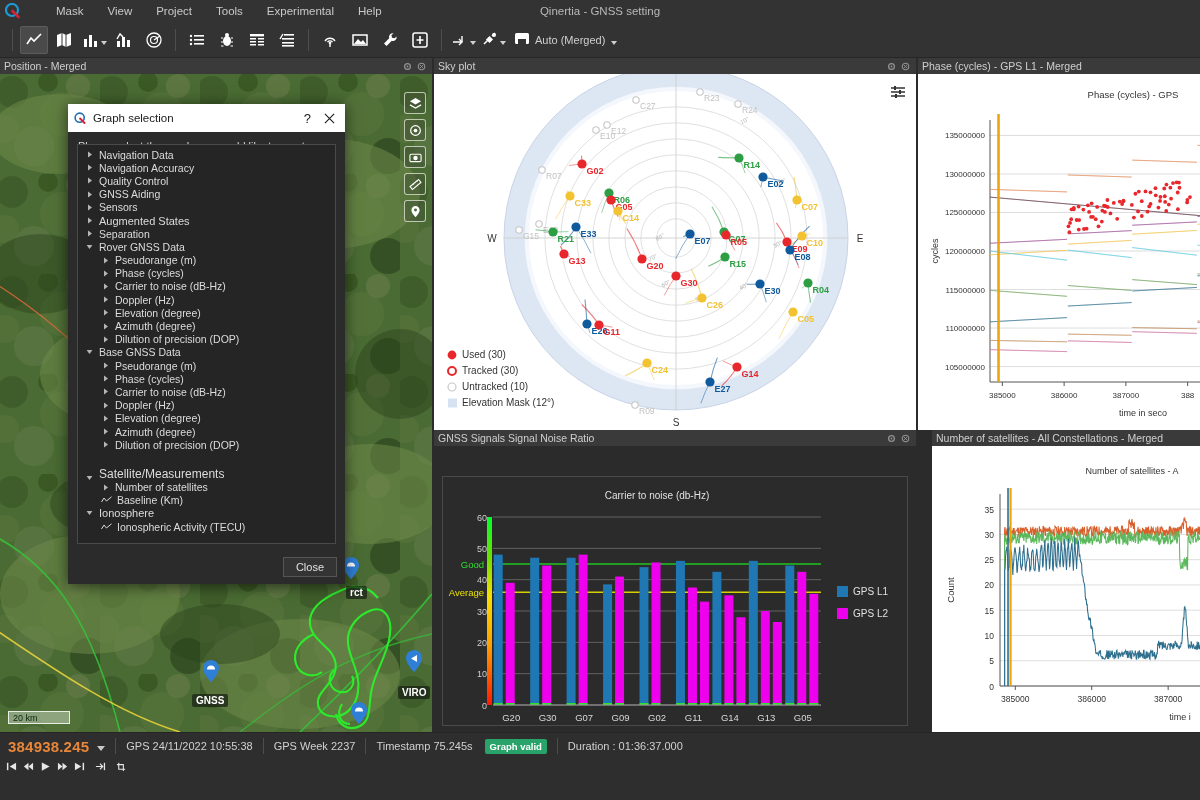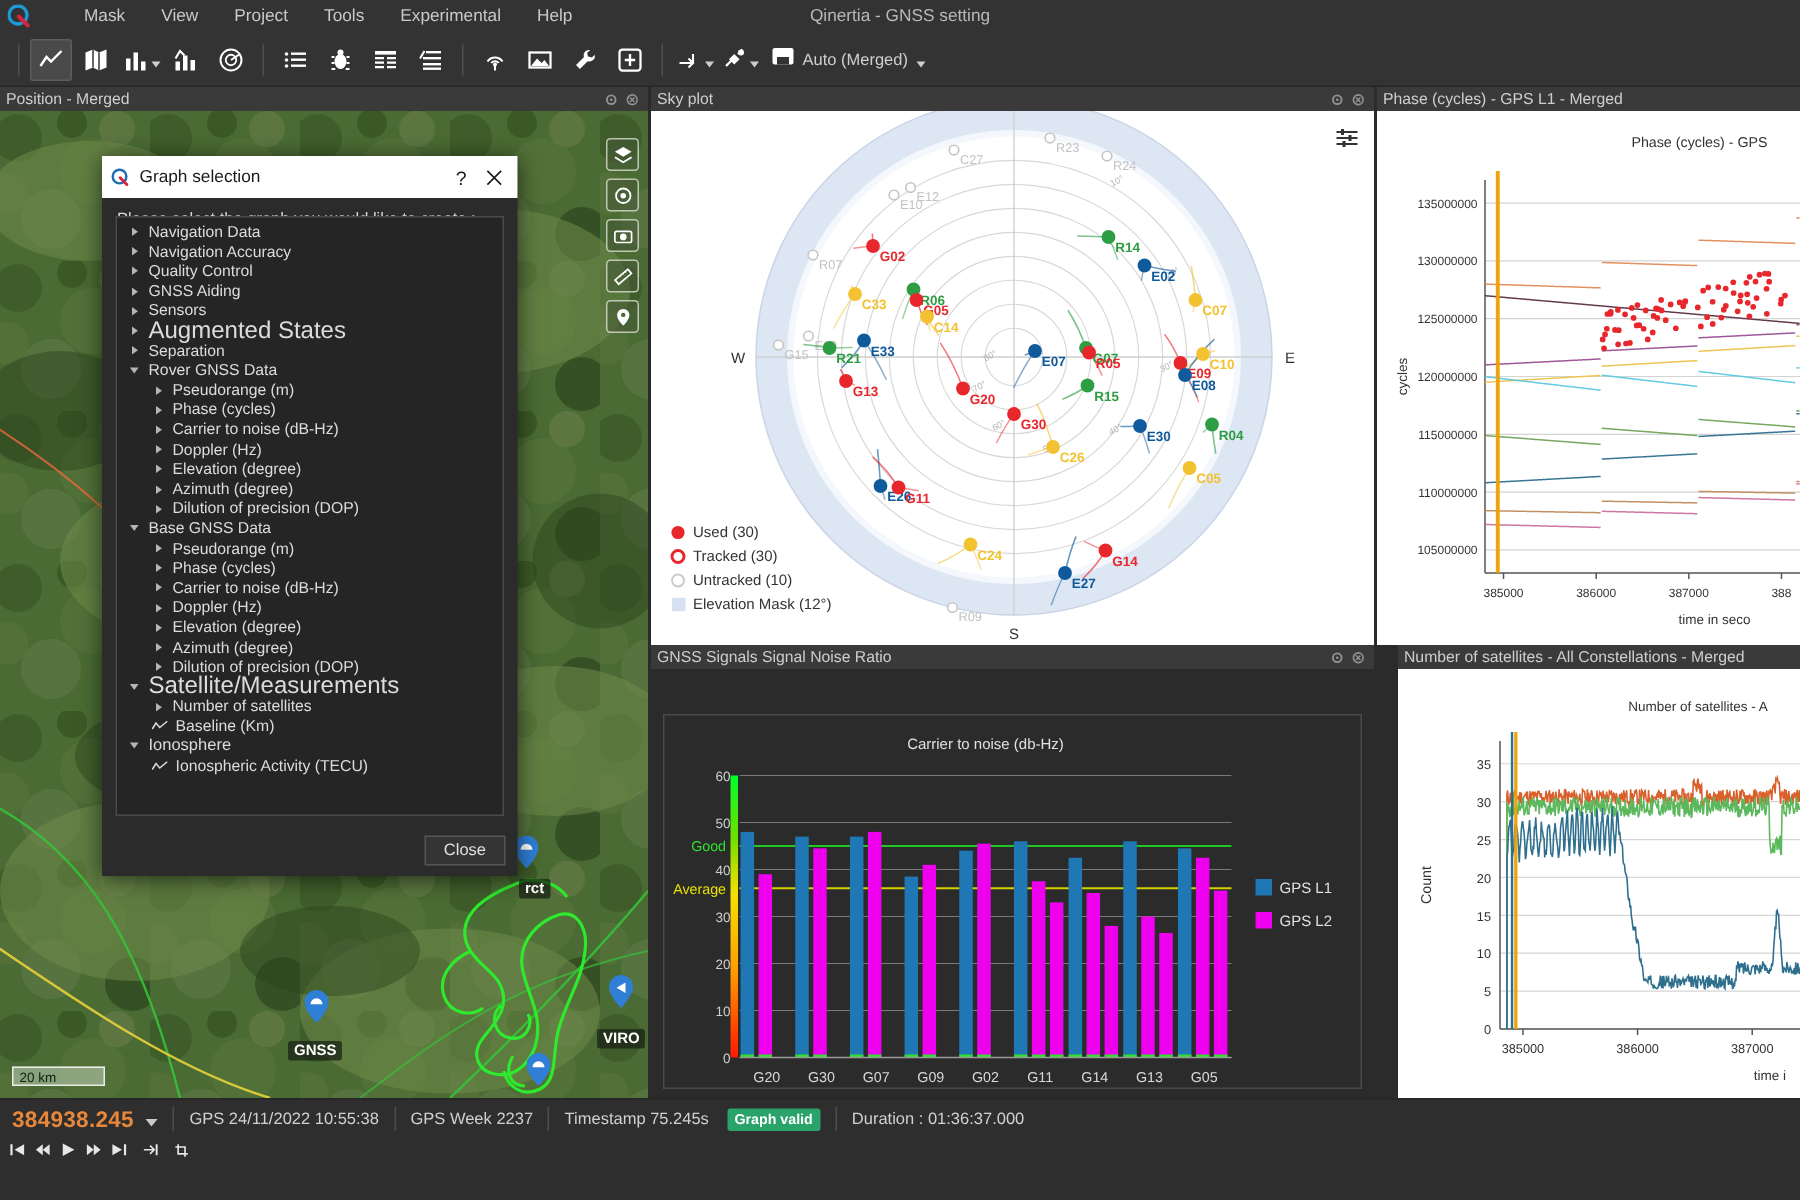--- a/index.html
+++ b/index.html
@@ -465,21 +465,21 @@
               <span style="margin-left: 4px;">GNSS Aiding</span>
             </div>
             <div style="display: flex; align-items: center; height: 13.2px; padding-left: 6px; color: rgb(220, 220, 220); font-size: 10.5px; white-space: nowrap;">
               <span style="width: 11px; display: inline-flex; align-items: center; justify-content: center;">
                 <svg width="6" height="7" viewBox="0 0 6 7">
                   <path d="M1 0.6 L5 3.5 L1 6.4 Z" fill="#b5b5b5"></path>
                 </svg>
               </span>
               <span style="margin-left: 4px;">Sensors</span>
             </div>
-            <div style="display: flex; align-items: center; height: 13.2px; padding-left: 6px; color: rgb(220, 220, 220); font-size: 16px; white-space: nowrap;">
+            <div style="display: flex; align-items: center; height: 13.2px; padding-left: 6px; color: rgb(220, 220, 220); font-size: 11px; white-space: nowrap;">
               <span style="width: 11px; display: inline-flex; align-items: center; justify-content: center;">
                 <svg width="6" height="7" viewBox="0 0 6 7">
                   <path d="M1 0.6 L5 3.5 L1 6.4 Z" fill="#b5b5b5"></path>
                 </svg>
               </span>
               <span style="margin-left: 4px;">Augmented States</span>
             </div>
             <div style="display: flex; align-items: center; height: 13.2px; padding-left: 6px; color: rgb(220, 220, 220); font-size: 10.5px; white-space: nowrap;">
               <span style="width: 11px; display: inline-flex; align-items: center; justify-content: center;">
                 <svg width="6" height="7" viewBox="0 0 6 7">
@@ -609,21 +609,21 @@
               <span style="margin-left: 4px;">Azimuth (degree)</span>
             </div>
             <div style="display: flex; align-items: center; height: 13.2px; padding-left: 22px; color: rgb(220, 220, 220); font-size: 10.5px; white-space: nowrap;">
               <span style="width: 11px; display: inline-flex; align-items: center; justify-content: center;">
                 <svg width="6" height="7" viewBox="0 0 6 7">
                   <path d="M1 0.6 L5 3.5 L1 6.4 Z" fill="#b5b5b5"></path>
                 </svg>
               </span>
               <span style="margin-left: 4px;">Dilution of precision (DOP)</span>
             </div>
-            <div style="display: flex; align-items: center; height: 13.2px; padding-left: 6px; color: rgb(220, 220, 220); font-size: 16px; white-space: nowrap;">
+            <div style="display: flex; align-items: flex-end; height: 13.2px; padding-left: 6px; color: rgb(220, 220, 220); font-size: 12px; white-space: nowrap; margin-top: 16px;">
               <span style="width: 11px; display: inline-flex; align-items: center; justify-content: center;">
                 <svg width="7" height="6" viewBox="0 0 7 6">
                   <path d="M0.6 1 L6.4 1 L3.5 5 Z" fill="#b5b5b5"></path>
                 </svg>
               </span>
               <span style="margin-left: 4px;">Satellite/Measurements</span>
             </div>
             <div style="display: flex; align-items: center; height: 13.2px; padding-left: 22px; color: rgb(220, 220, 220); font-size: 10.5px; white-space: nowrap;">
               <span style="width: 11px; display: inline-flex; align-items: center; justify-content: center;">
                 <svg width="6" height="7" viewBox="0 0 6 7">

